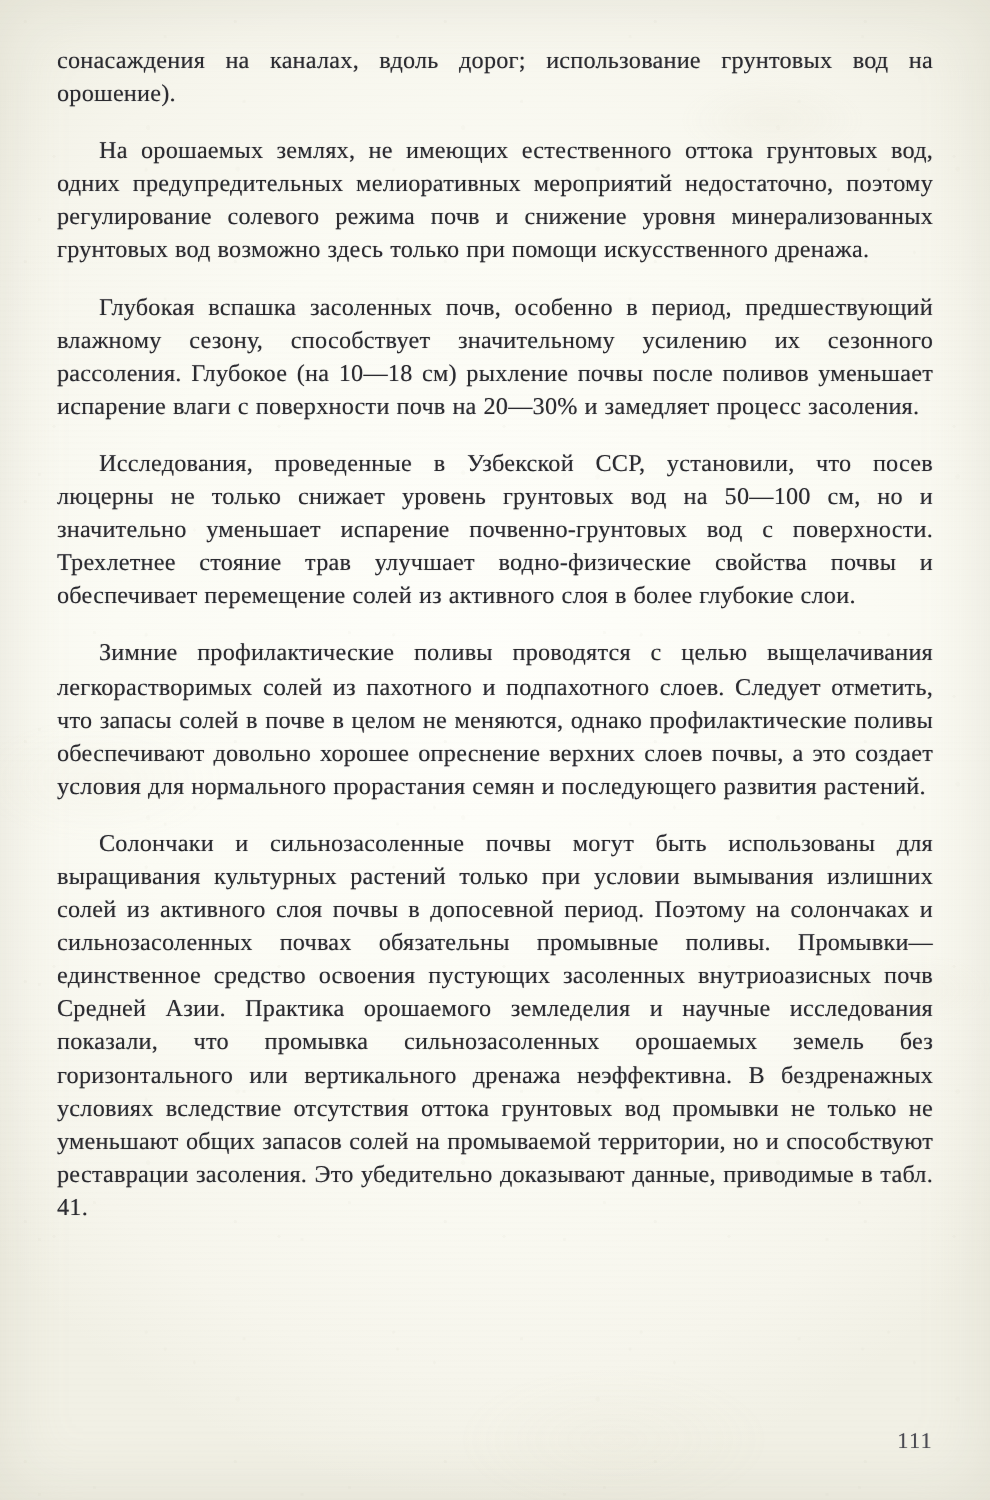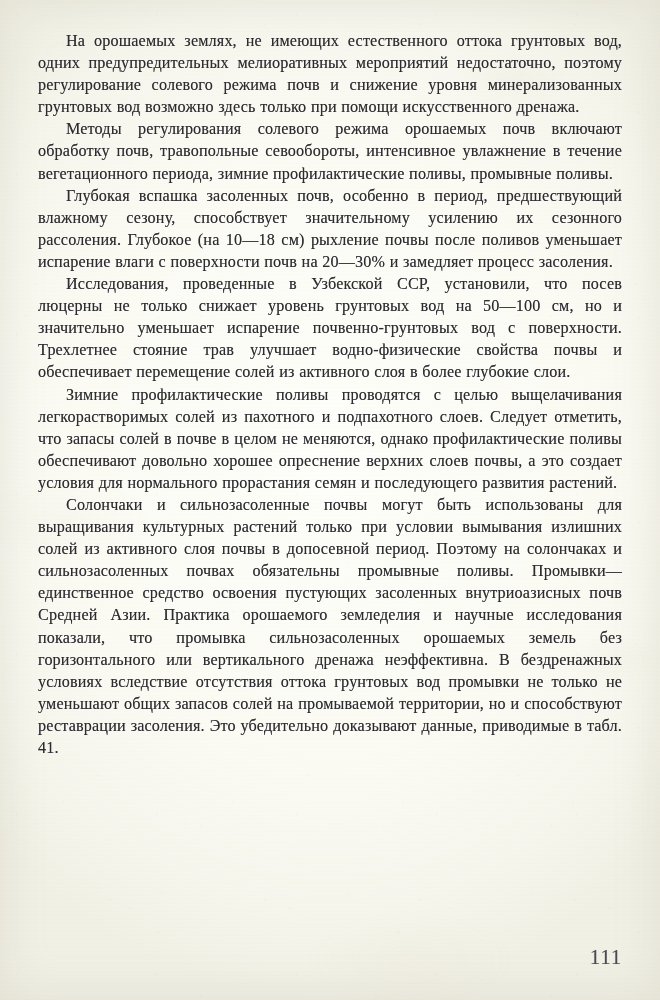--- a/index.html
+++ b/index.html
@@ -67,29 +67,29 @@
     font-size: 16.1px;
     line-height: 22.1px;
     color: #2b2b30;
     text-align: justify;
     text-align-last: left;
     letter-spacing: 0.18px;
     word-spacing: 0.4px;
     
     text-shadow: 0 0 0.65px rgba(60,60,70,0.38), 0.3px 0.25px 0.5px rgba(90,88,95,0.22);
   }
-  p.para + p.para { margin-top: 0; }
+  p.para + p.para { margin-top: 16px; }
   p.para.indent { text-indent: 28px; }
 
   .pagenum {
     position: absolute;
     right: 38px;
     bottom: 30px;
     font-family: "Liberation Serif", "DejaVu Serif", serif;
-    font-size: 21px;
+    font-size: 15px;
     color: #4a4a52;
     letter-spacing: 0.8px;
     text-shadow: 0 0 0.7px rgba(70,70,80,0.4);
   }
 
   
   .banding {
     position: absolute;
     inset: 0;
     pointer-events: none;
@@ -104,22 +104,22 @@
   }
 </style>
 </head>
 <body>
 
 <div class="page">
 
   <div class="stains"></div>
 
   <div class="textblock">
+    <p class="para">сонасаждения на каналах, вдоль дорог; использование грунтовых вод на орошение).</p>
     <p class="para indent">На орошаемых землях, не имеющих естественного оттока грунтовых вод, одних предупредительных мелиоративных мероприятий недостаточно, поэтому регулирование солевого режима почв и снижение уровня минерализованных грунтовых вод возможно здесь только при помощи искусственного дренажа.</p>
-    <p class="para indent">Методы регулирования солевого режима орошаемых почв включают обработку почв, травопольные севообороты, интенсивное увлажнение в течение вегетационного периода, зимние профилактические поливы, промывные поливы.</p>
     <p class="para indent">Глубокая вспашка засоленных почв, особенно в период, предшествующий влажному сезону, способствует значительному усилению их сезонного рассоления. Глубокое (на 10—18 см) рыхление почвы после поливов уменьшает испарение влаги с поверхности почв на 20—30% и замедляет процесс засоления.</p>
     <p class="para indent">Исследования, проведенные в Узбекской ССР, установили, что посев люцерны не только снижает уровень грунтовых вод на 50—100 см, но и значительно уменьшает испарение почвенно-грунтовых вод с поверхности. Трехлетнее стояние трав улучшает водно-физические свойства почвы и обеспечивает перемещение солей из активного слоя в более глубокие слои.</p>
     <p class="para indent">Зимние профилактические поливы проводятся с целью выщелачивания легкорастворимых солей из пахотного и подпахотного слоев. Следует отметить, что запасы солей в почве в целом не меняются, однако профилактические поливы обеспечивают довольно хорошее опреснение верхних слоев почвы, а это создает условия для нормального прорастания семян и последующего развития растений.</p>
     <p class="para indent">Солончаки и сильнозасоленные почвы могут быть использованы для выращивания культурных растений только при условии вымывания излишних солей из активного слоя почвы в допосевной период. Поэтому на солончаках и сильнозасоленных почвах обязательны промывные поливы. Промывки—единственное средство освоения пустующих засоленных внутриоазисных почв Средней Азии. Практика орошаемого земледелия и научные исследования показали, что промывка сильнозасоленных орошаемых земель без горизонтального или вертикального дренажа неэффективна. В бездренажных условиях вследствие отсутствия оттока грунтовых вод промывки не только не уменьшают общих запасов солей на промываемой территории, но и способствуют реставрации засоления. Это убедительно доказывают данные, приводимые в табл. 41.</p>
   </div>
 
   <div class="pagenum">111</div>
 
   <div class="grain"></div>
   <div class="banding"></div>

